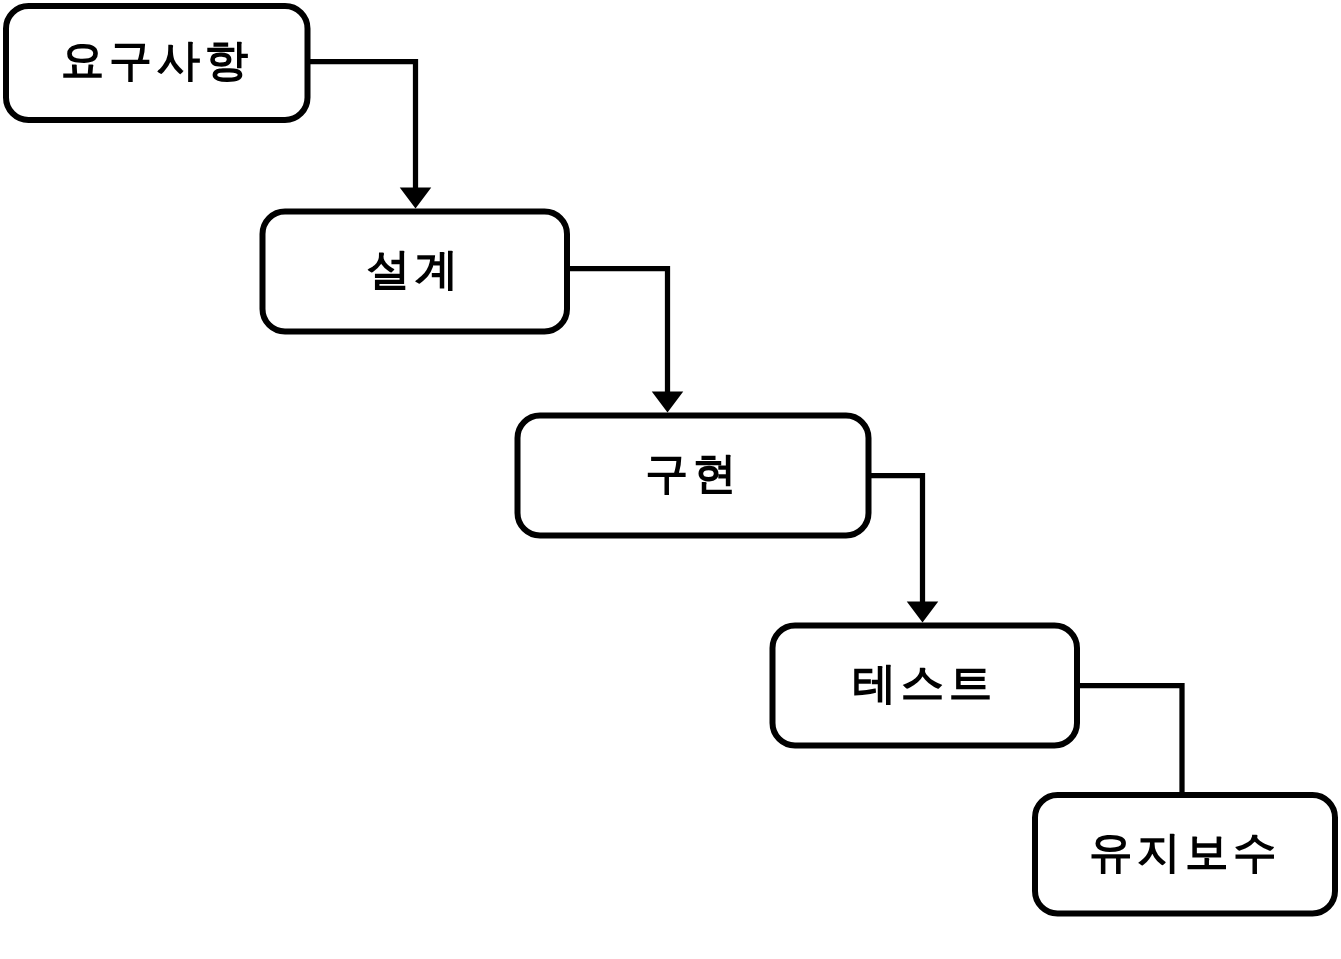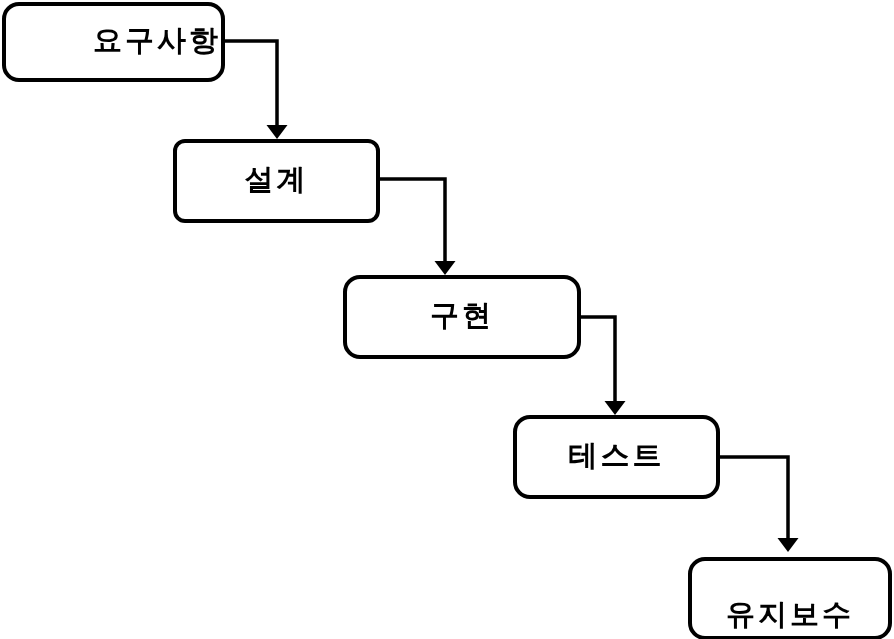--- a/index.html
+++ b/index.html
@@ -36,26 +36,26 @@
     font-weight: bold;
     letter-spacing: 3px;
     color: #000000;
     white-space: nowrap;
   }
   .node span {
     display: inline-block;
     transform: translateY(-1px);
   }
   
-  .node-1 { left: 2px;   top: 2px;   width: 223px; height: 80px;
-            justify-content: flex-end; }
-  .node-2 { left: 173px; top: 139px; width: 207px; height: 84px; border-radius: 12px; }
+  .node-1 { left: 2px;   top: 2px;   width: 205px; height: 80px;
+            justify-content: center; }
+  .node-2 { left: 173px; top: 139px; width: 207px; height: 84px; }
   .node-3 { left: 343px; top: 275px; width: 238px; height: 84px; }
   .node-4 { left: 513px; top: 415px; width: 207px; height: 84px; text-align: center; }
-  .node-5 { left: 688px; top: 557px; width: 204px; height: 83px; align-items: flex-end; }
+  .node-5 { left: 688px; top: 528px; width: 204px; height: 83px; }
 </style>
 </head>
 <body>
 
 <div class="canvas">
 
   <svg class="connector-layer" viewBox="0 0 894 639" xmlns="http://www.w3.org/2000/svg">
 
     <g>
       <path d="M 205 41 L 277 41 L 277 127" fill="none" stroke="#000000" stroke-width="3.5"></path>

